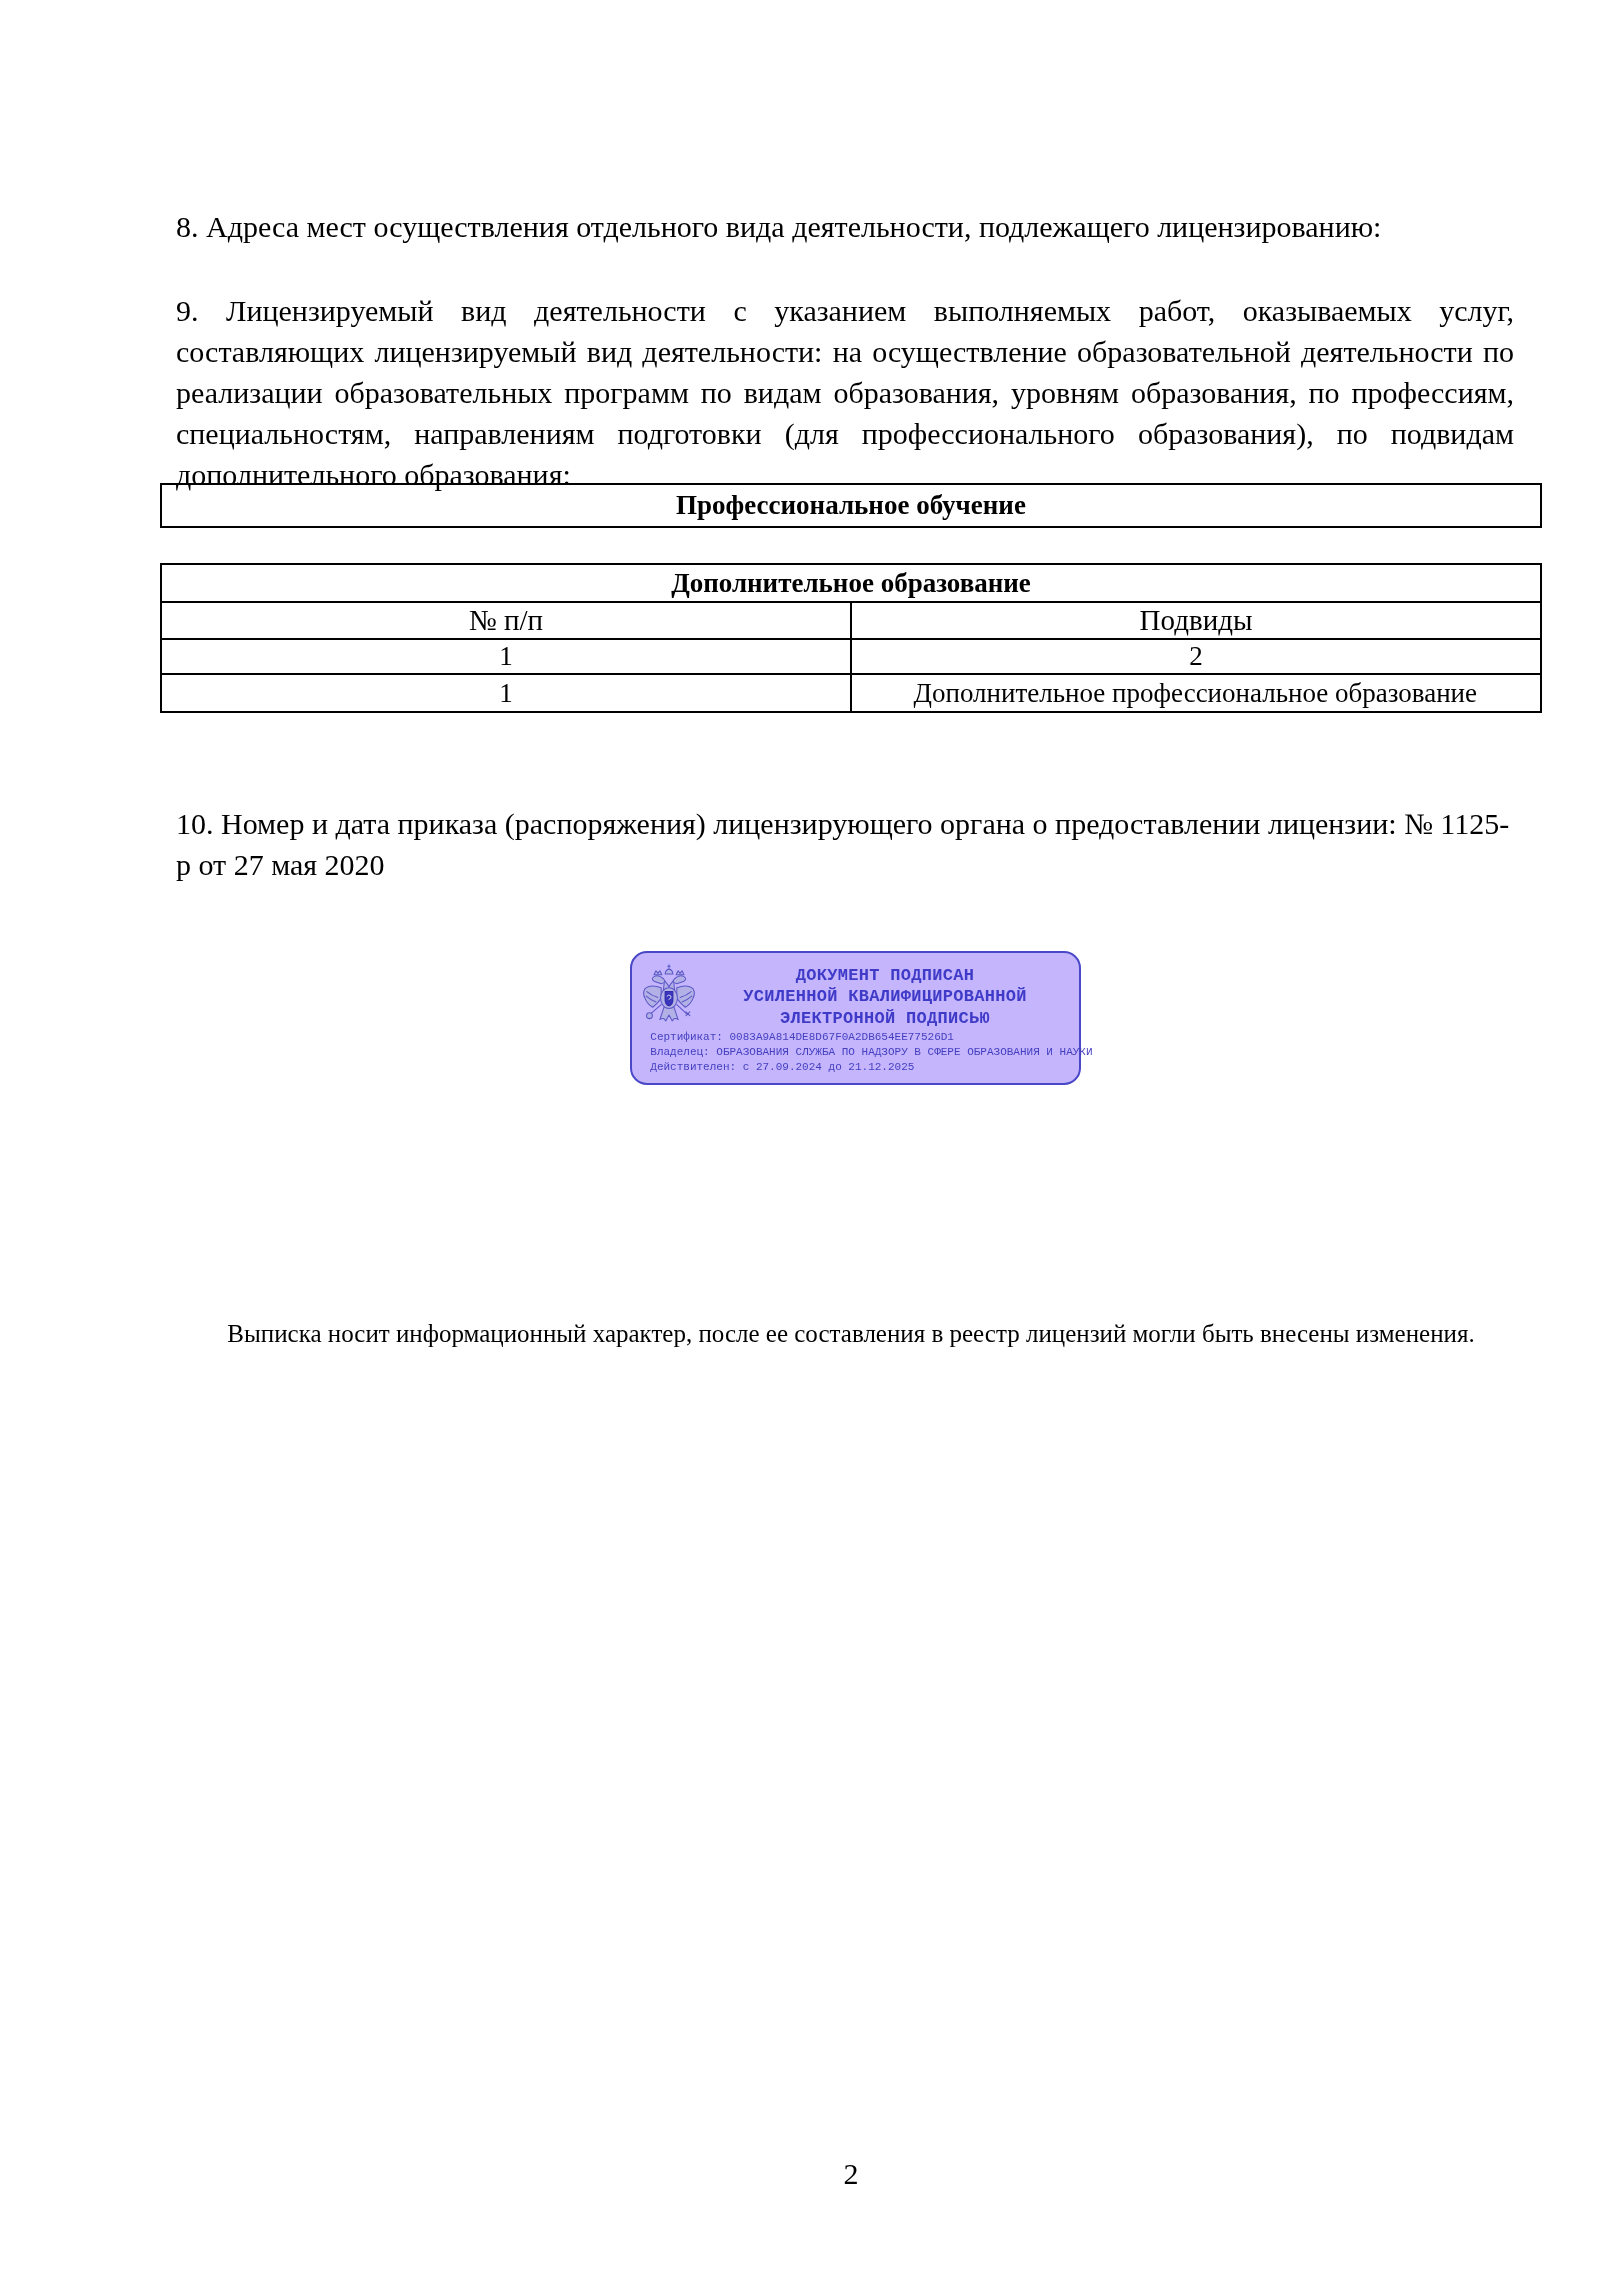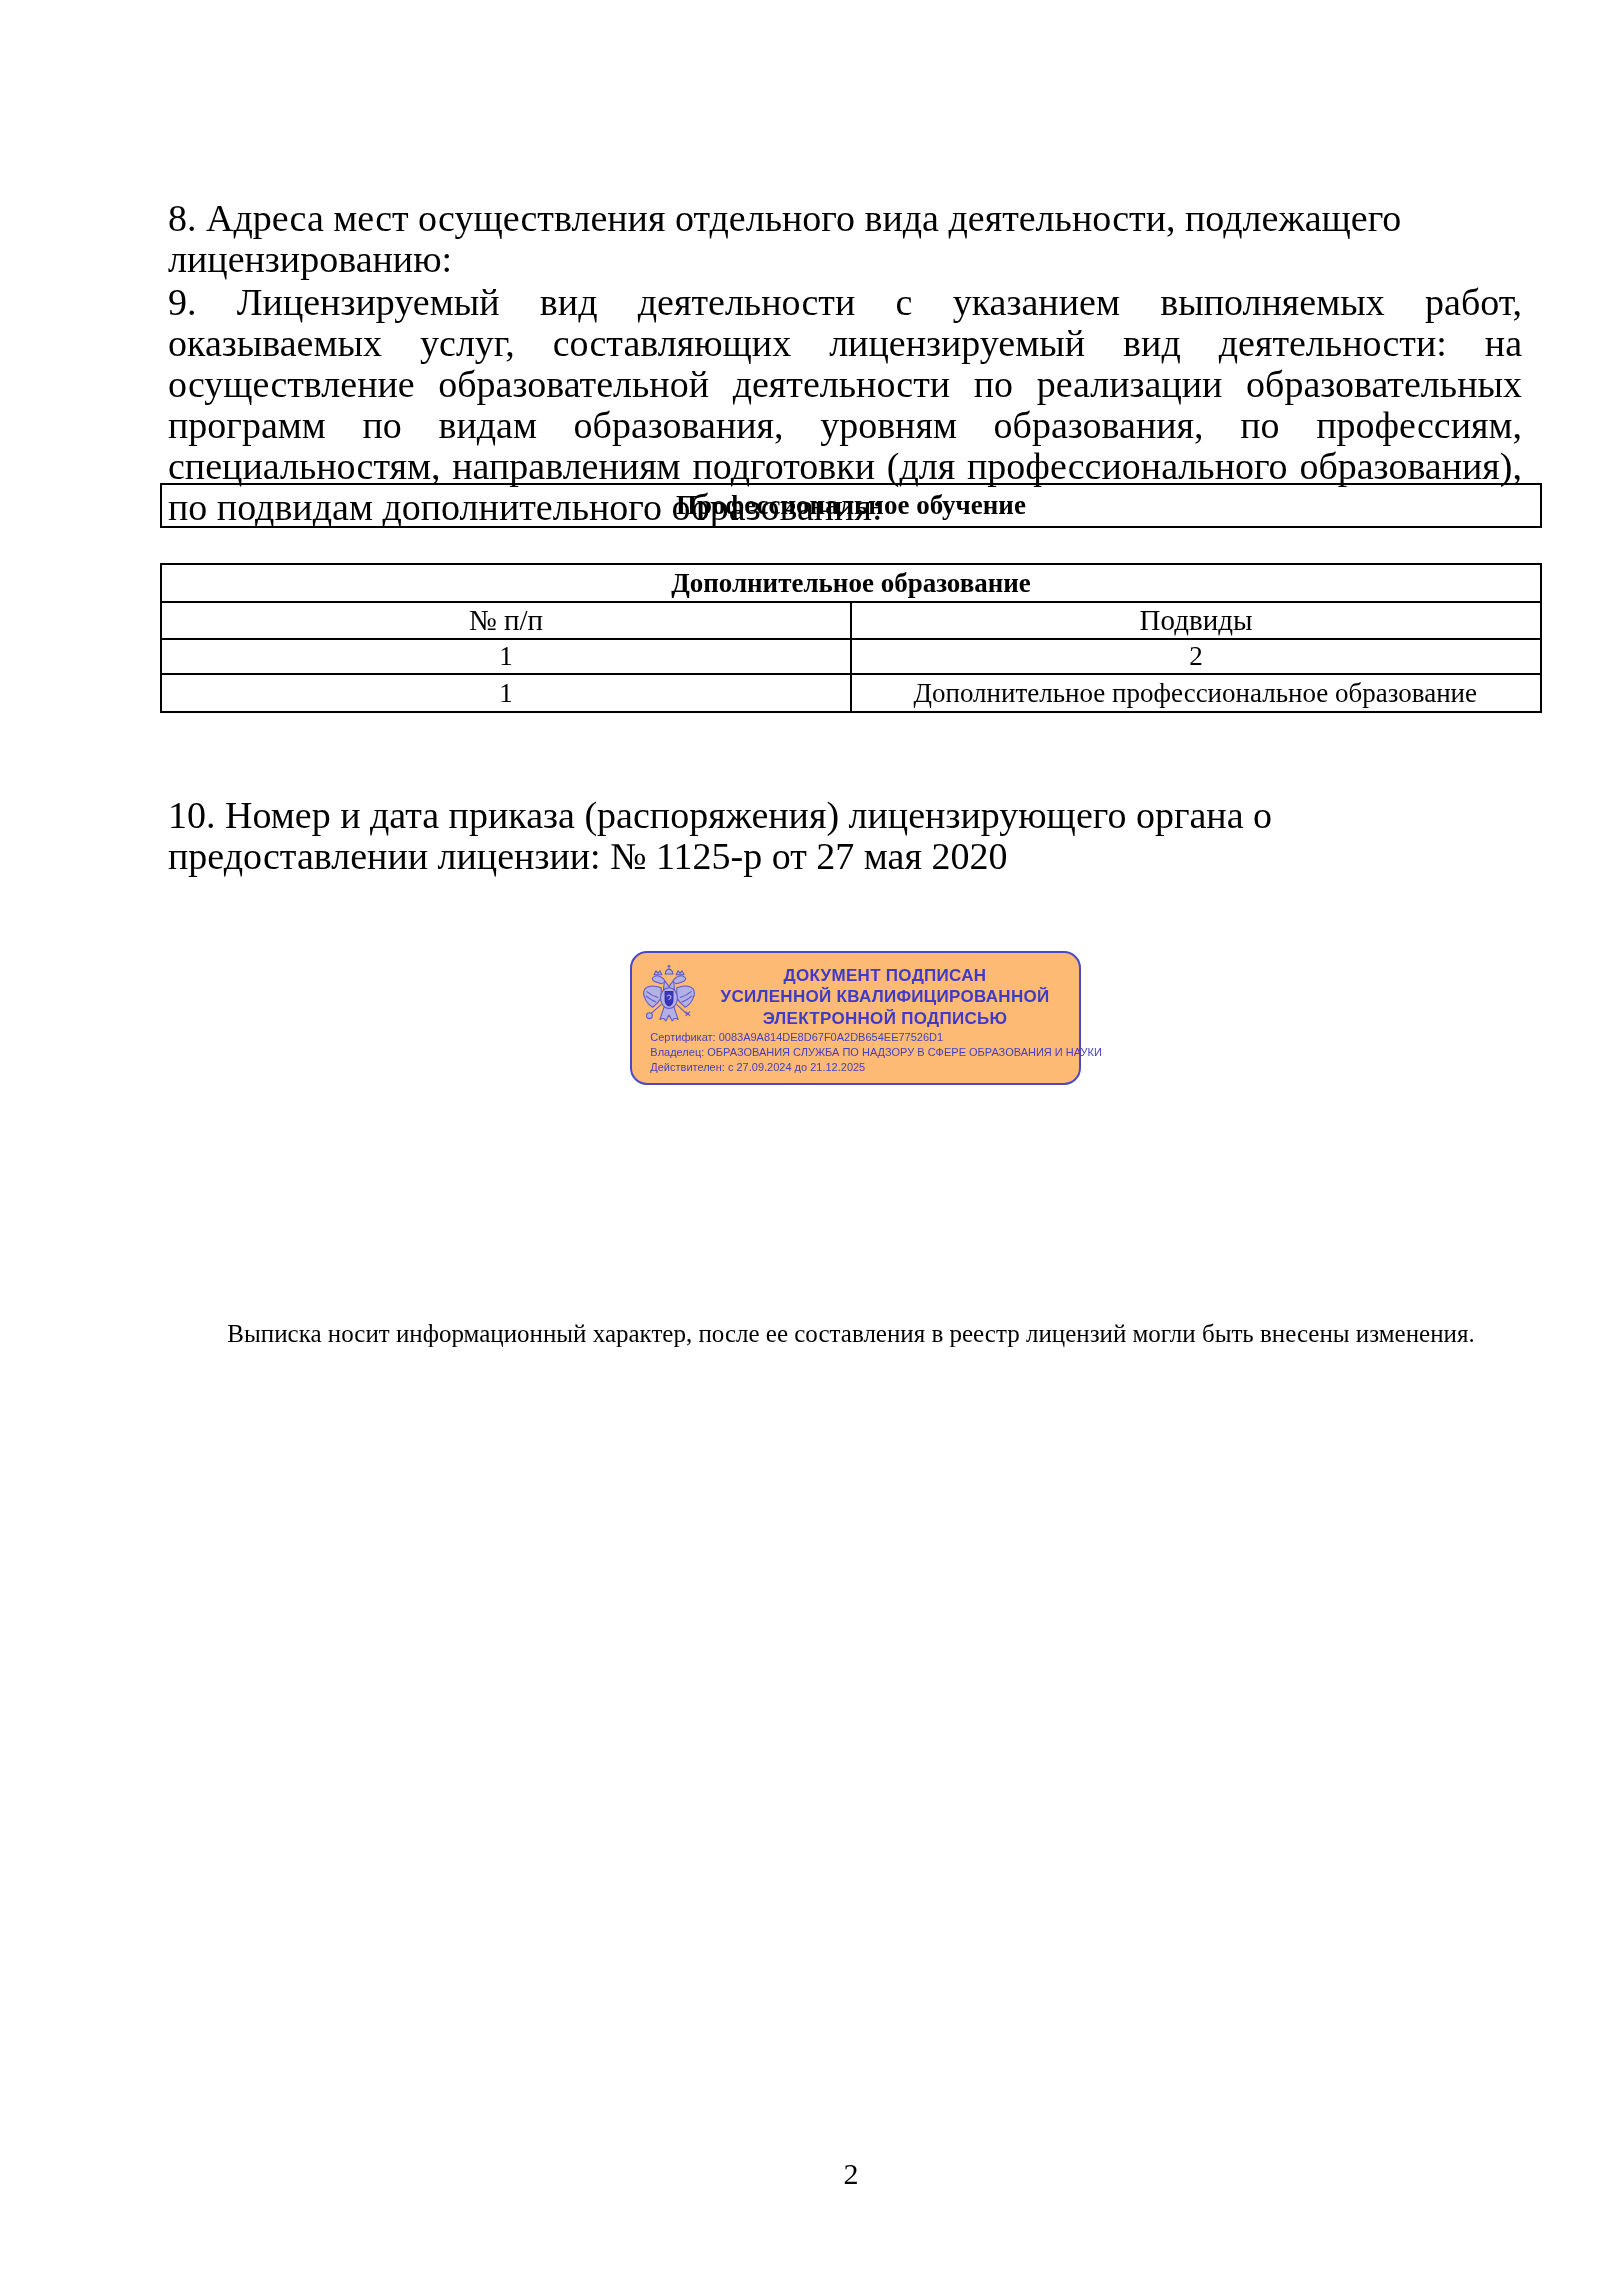--- a/index.html
+++ b/index.html
@@ -16,22 +16,22 @@
     position: absolute;
     left: 160px;
     top: 0;
     width: 1382px;
     height: 100%;
   }
   .para {
     position: absolute;
     left: 0;
     right: 12px;
-    margin: 8px;
-    font-size: 38px;
+    margin: 16px;
+    font-size: 30px;
     line-height: 41px;
   }
   #p8  { top: 190px; }
   #p9  { top: 274px; text-align: justify; }
   #p10 { top: 787px; }
 
   table.doc-table {
     position: absolute;
     left: 0;
     width: 1382px;
@@ -62,23 +62,23 @@
 
   #stamp {
     position: absolute;
     left: 470px;
     top: 951px;
     width: 451px;
     height: 134px;
     box-sizing: border-box;
     border: 2.6px solid #4b48c8;
     border-radius: 17px;
-    font-family: Liberation Sans, sans-serif;
+    font-family: Liberation Mono, monospace;
     color: #413dc2;
-    background: #fdba74;
+    background: #c4b5fd;
   }
   #emblem {
     position: absolute;
     left: 9.2px;
     top: 10.5px;
     width: 56px;
     height: 63px;
   }
   .stamp-title {
     position: absolute;

